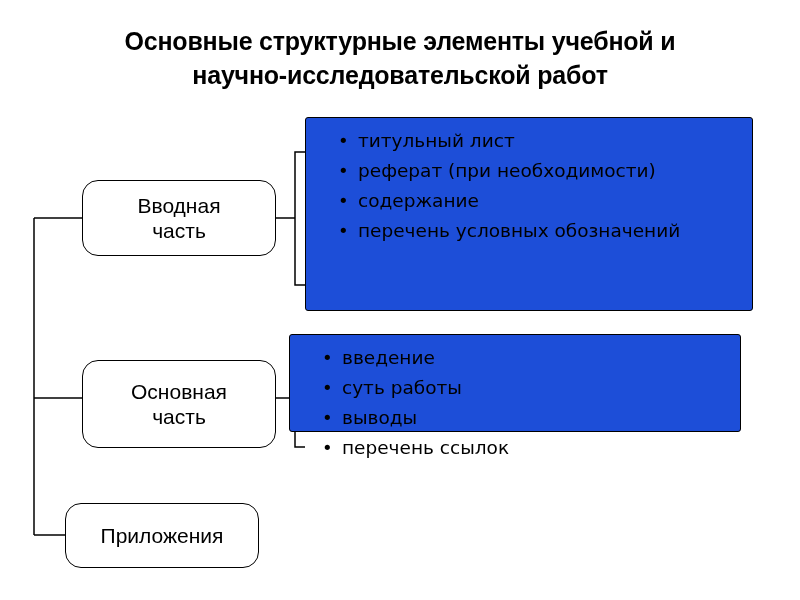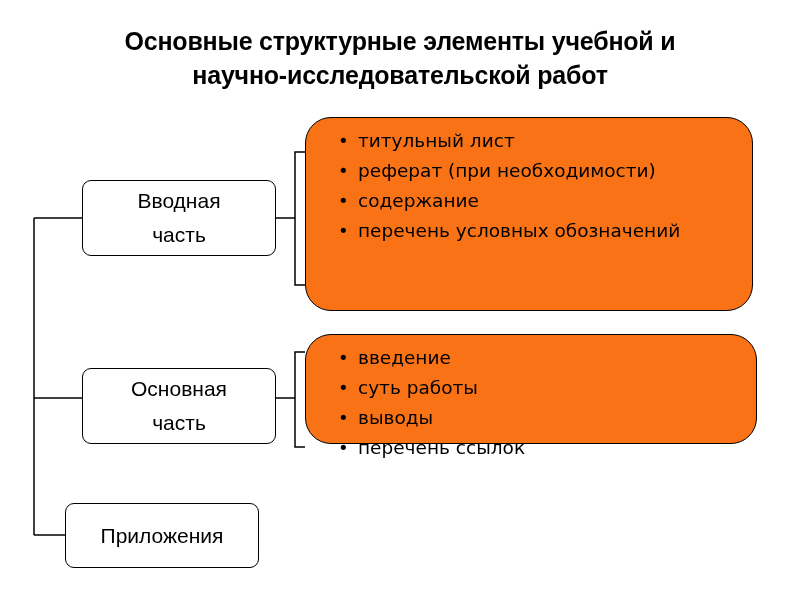--- a/index.html
+++ b/index.html
@@ -37,49 +37,49 @@
     letter-spacing: -0.2px;
     color: #000000;
     white-space: pre-line;
   }
 
   
   .node-box {
     position: absolute;
     box-sizing: border-box;
     border: 1.6px solid #000000;
-    border-radius: 9px;
+    border-radius: 16px;
     background: #ffffff;
     display: flex;
     align-items: center;
     justify-content: center;
     text-align: center;
     font-family: "Liberation Sans", sans-serif;
     font-size: 21px;
-    line-height: 34px;
+    line-height: 25px;
     color: #000000;
     white-space: pre-line;
     z-index: 3;
   }
   #node-intro   { left: 82px;  top: 180px; width: 194px; height: 76px; }
-  #node-main    { left: 82px;  top: 368px; width: 194px; height: 76px; }
+  #node-main    { left: 82px;  top: 360px; width: 194px; height: 88px; }
   #node-append  { left: 65px;  top: 503px; width: 194px; height: 65px; }
 
   
   .list-box {
     position: absolute;
     box-sizing: border-box;
     border: 1.6px solid #000000;
-    border-radius: 26px;
-    background: #f97316;
+    border-radius: 3px;
+    background: #1d4ed8;
     z-index: 3;
     padding: 8px 14px 8px 18px;
   }
   #list-box-intro { left: 305px; top: 117px; width: 448px; height: 194px; }
-  #list-box-main  { left: 305px; top: 334px; width: 452px; height: 110px; }
+  #list-box-main  { left: 289px; top: 334px; width: 452px; height: 98px; }
 
   .bullet-list {
     margin: 0;
     padding: 0;
     list-style: none;
   }
   .bullet-item {
     position: relative;
     padding-left: 34px;
     font-family: "DejaVu Sans", sans-serif;

